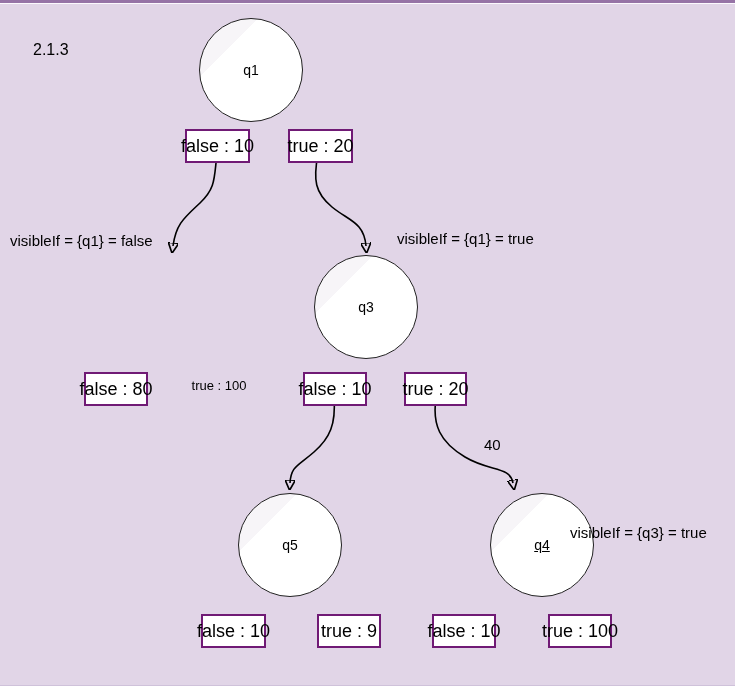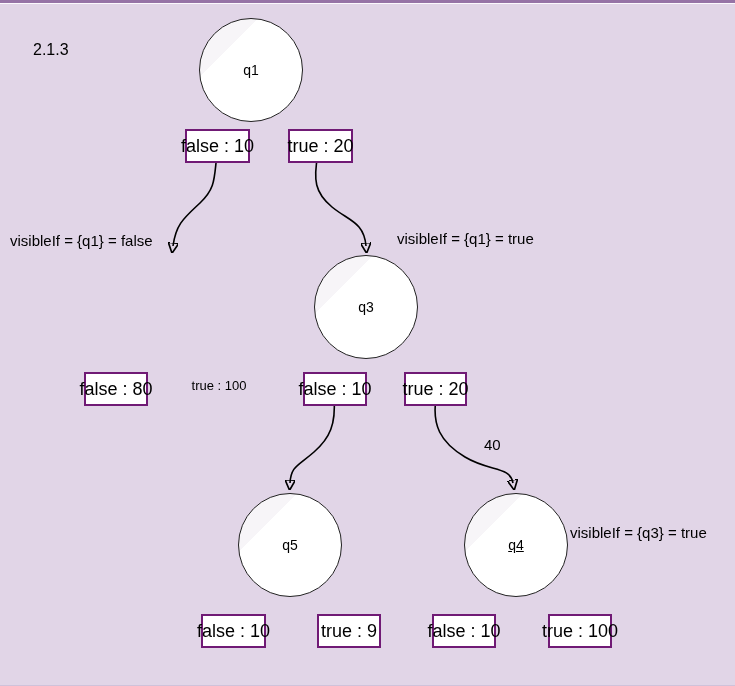--- a/index.html
+++ b/index.html
@@ -93,21 +93,21 @@
 
   <div class="node" style="left:199px;top:18px;">
     <span>q1</span>
   </div>
   <div class="node" style="left:314px;top:255px;">
     <span>q3</span>
   </div>
   <div class="node" style="left:238px;top:493px;">
     <span>q5</span>
   </div>
-  <div class="node" style="left:464px;top:493px;text-decoration:underline;">
+  <div class="node" style="left:490px;top:493px;text-decoration:underline;">
     <span>q4</span>
   </div>
 
   <div class="vbox" style="left:185px;top:129px;width:65px;">false : 10</div>
   <div class="vbox" style="left:288px;top:129px;width:65px;">true : 20</div>
 
   <div class="vbox" style="left:84px;top:372px;width:64px;">false : 80</div>
   <div class="vtext" style="left:187px;top:372px;width:64px;">true : 100</div>
   <div class="vbox" style="left:303px;top:372px;width:64px;">false : 10</div>
   <div class="vbox" style="left:404px;top:372px;width:63px;">true : 20</div>

